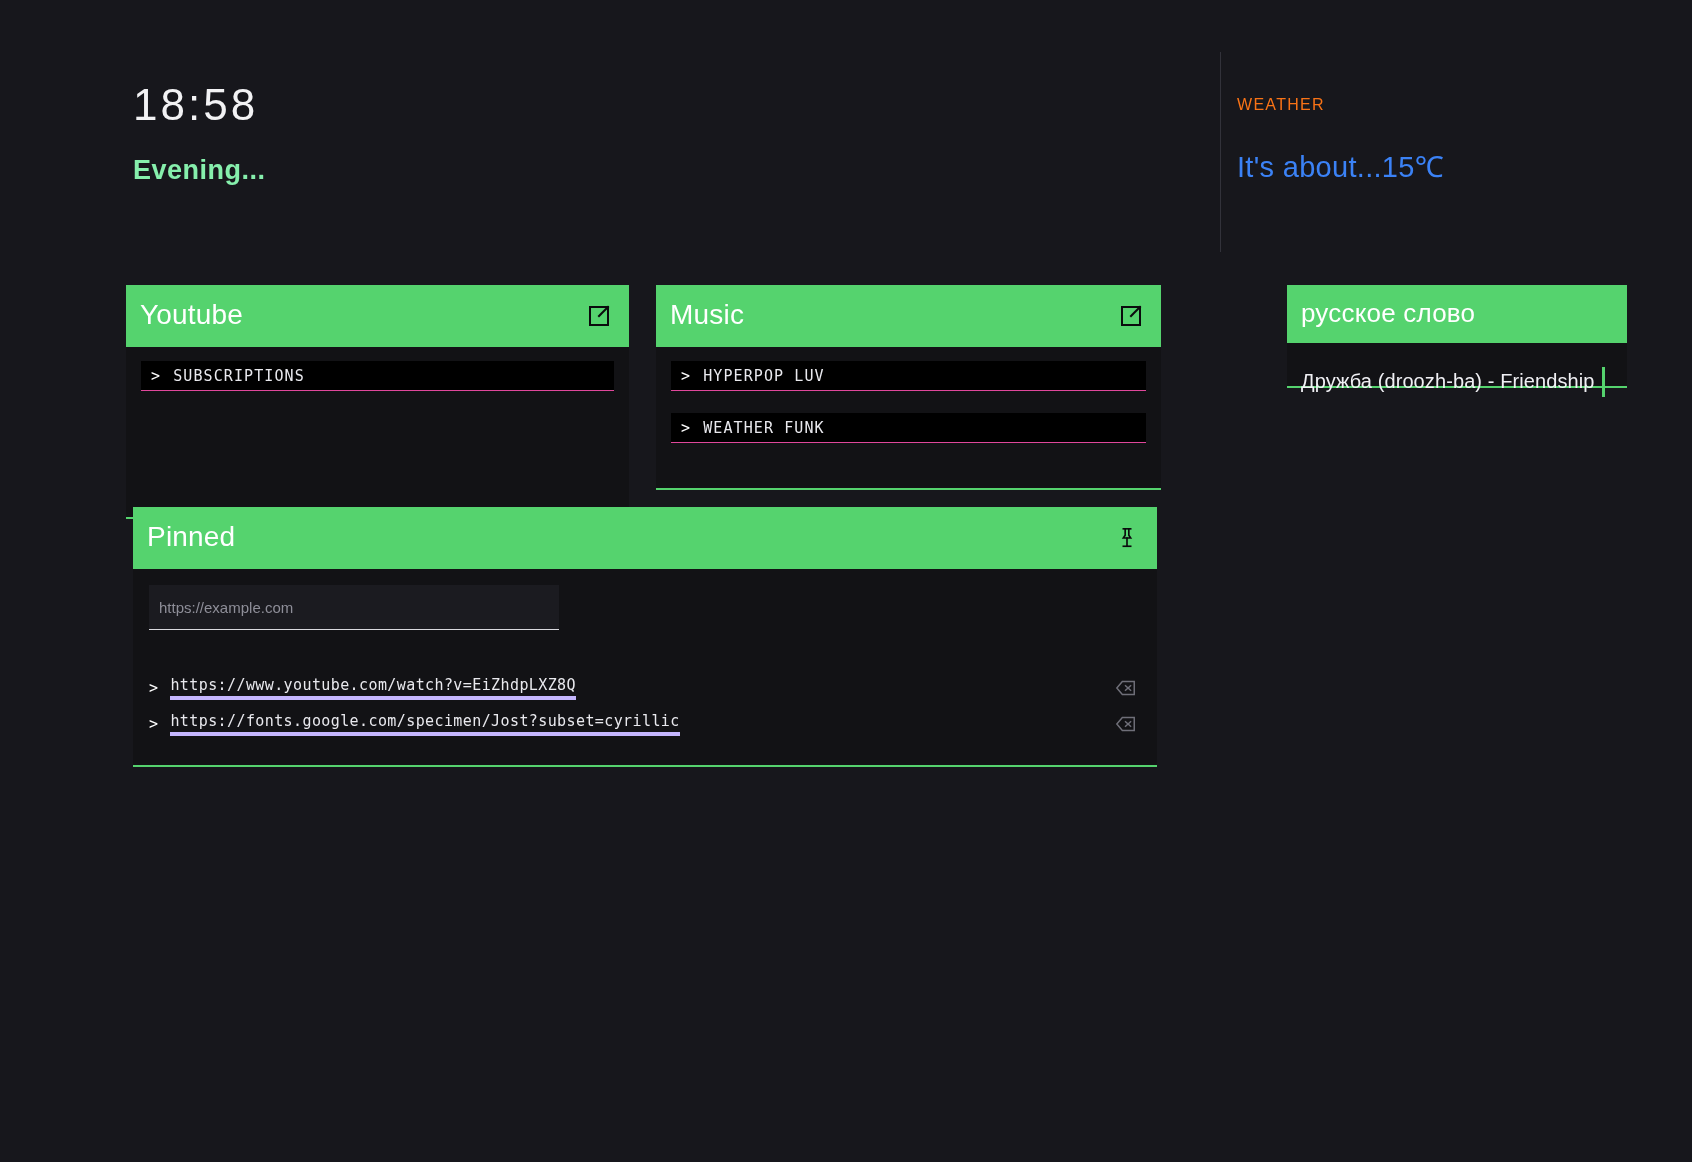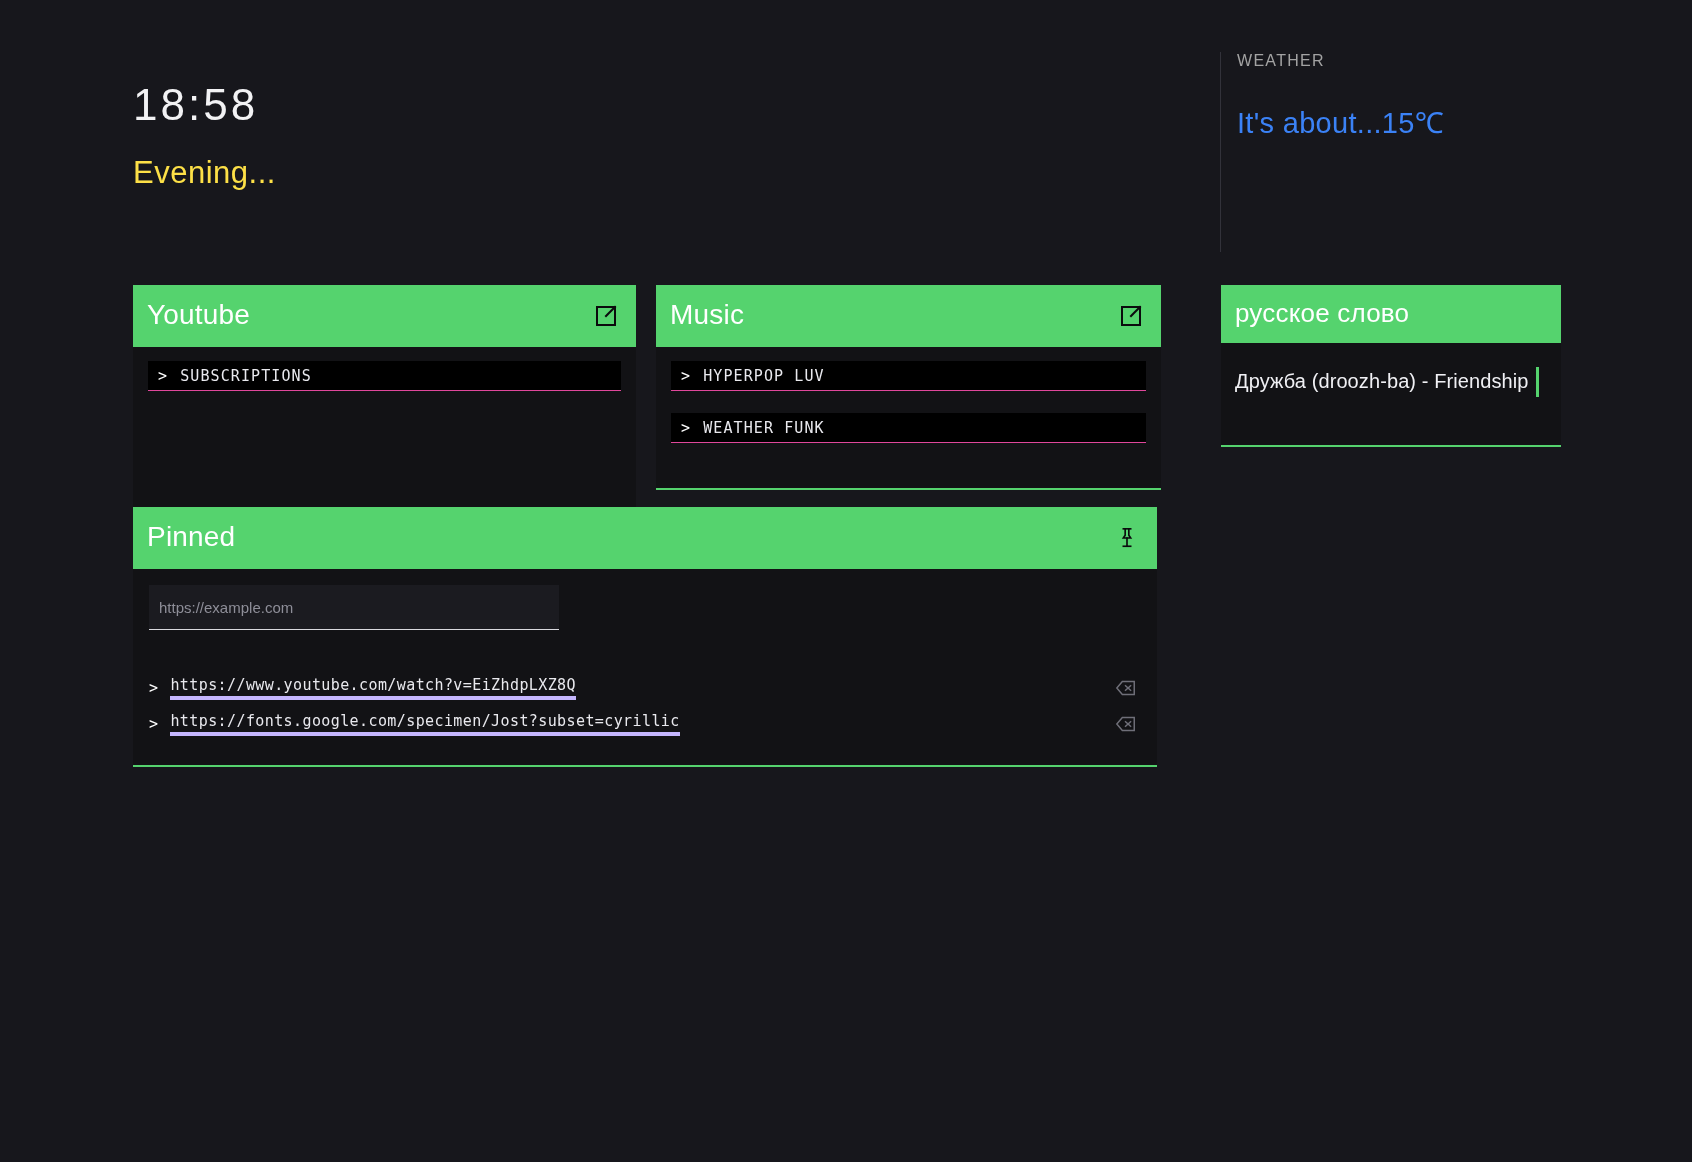--- a/index.html
+++ b/index.html
@@ -37,40 +37,41 @@
 
   .clock-time {
     font-size: 44px;
     font-weight: 400;
     letter-spacing: 3px;
     color: #f2f2f4;
     line-height: 1;
   }
 
   .clock-greeting {
-    font-size: 31px;
-    font-weight: 400;
+    font-size: 27px;
+    font-weight: 700;
     letter-spacing: 0.5px;
-    color: #fde047;
+    color: #86efac;
     line-height: 1;
   }
 
   .weather-block {
     position: absolute;
     left: 1220px;
     top: 52px;
     height: 200px;
     padding-left: 16px;
     border-left: 1px solid #32323a;
   }
 
   .weather-label {
     font-size: 16px;
     letter-spacing: 1.3px;
-    color: #a3a3a3;
+    color: #f97316;
+    margin-top: 44px;
   }
 
   .weather-value {
     font-size: 29px;
     color: #3b82f6;
     margin-top: 32px;
     letter-spacing: 0.3px;
   }
 
   
@@ -126,21 +127,21 @@
     cursor: pointer;
     margin-bottom: 22px;
   }
 
   .term-item:last-child { margin-bottom: 0; }
 
   .term-caret { color: #ffffff; }
 
   
   #card-youtube {
-    left: 133px;
+    left: 126px;
     top: 285px;
     width: 503px;
     height: 234px;
   }
 
   
   #card-music {
     left: 656px;
     top: 285px;
     width: 505px;
@@ -196,24 +197,24 @@
 
   .pinned-link-text {
     border-bottom: 4px solid #c4b5fd;
     padding-bottom: 2px;
   }
 
   .delete-icon { cursor: pointer; width: 22px; height: 22px; }
 
   
   #card-russian {
-    left: 1221px;
+    left: 1287px;
     top: 285px;
     width: 340px;
-    height: 162px;
+    height: 103px;
   }
 
   #card-russian .card-header { height: 58px; }
   #card-russian .card-title { font-size: 26px; }
 
   #card-russian .card-body {
     padding: 8px 14px;
     height: 77px;
     display: flex;
     align-items: center;

